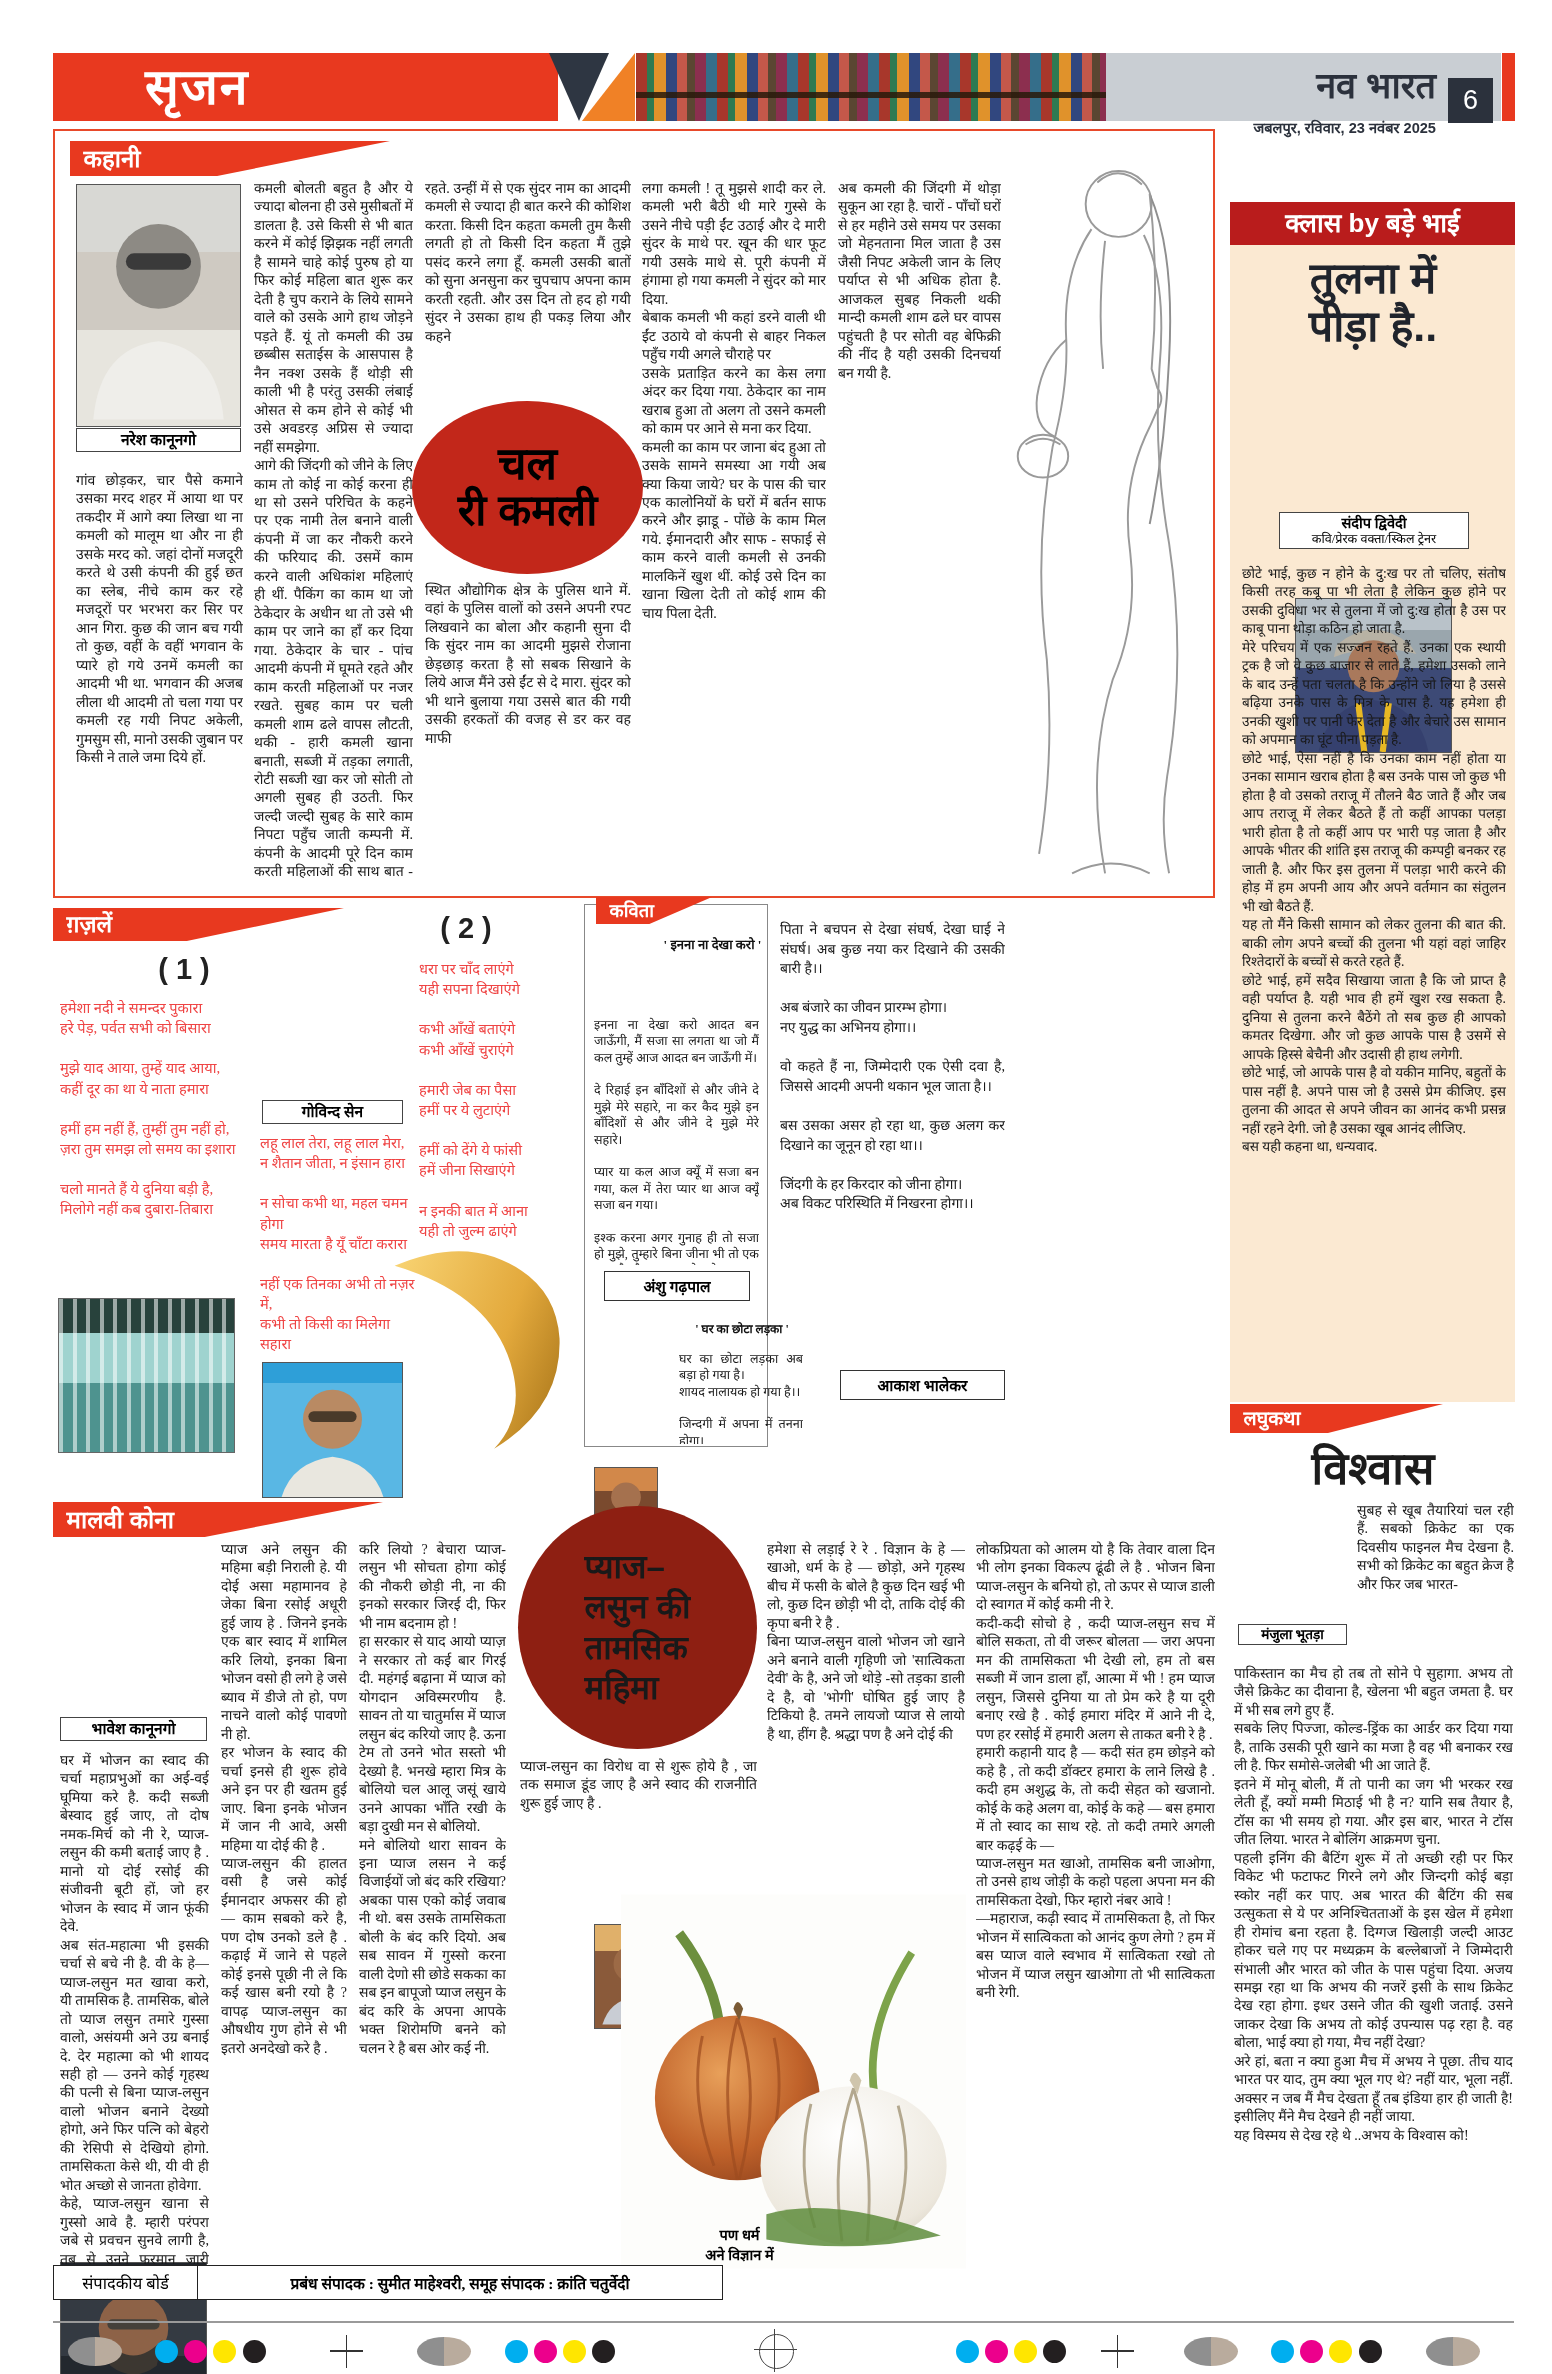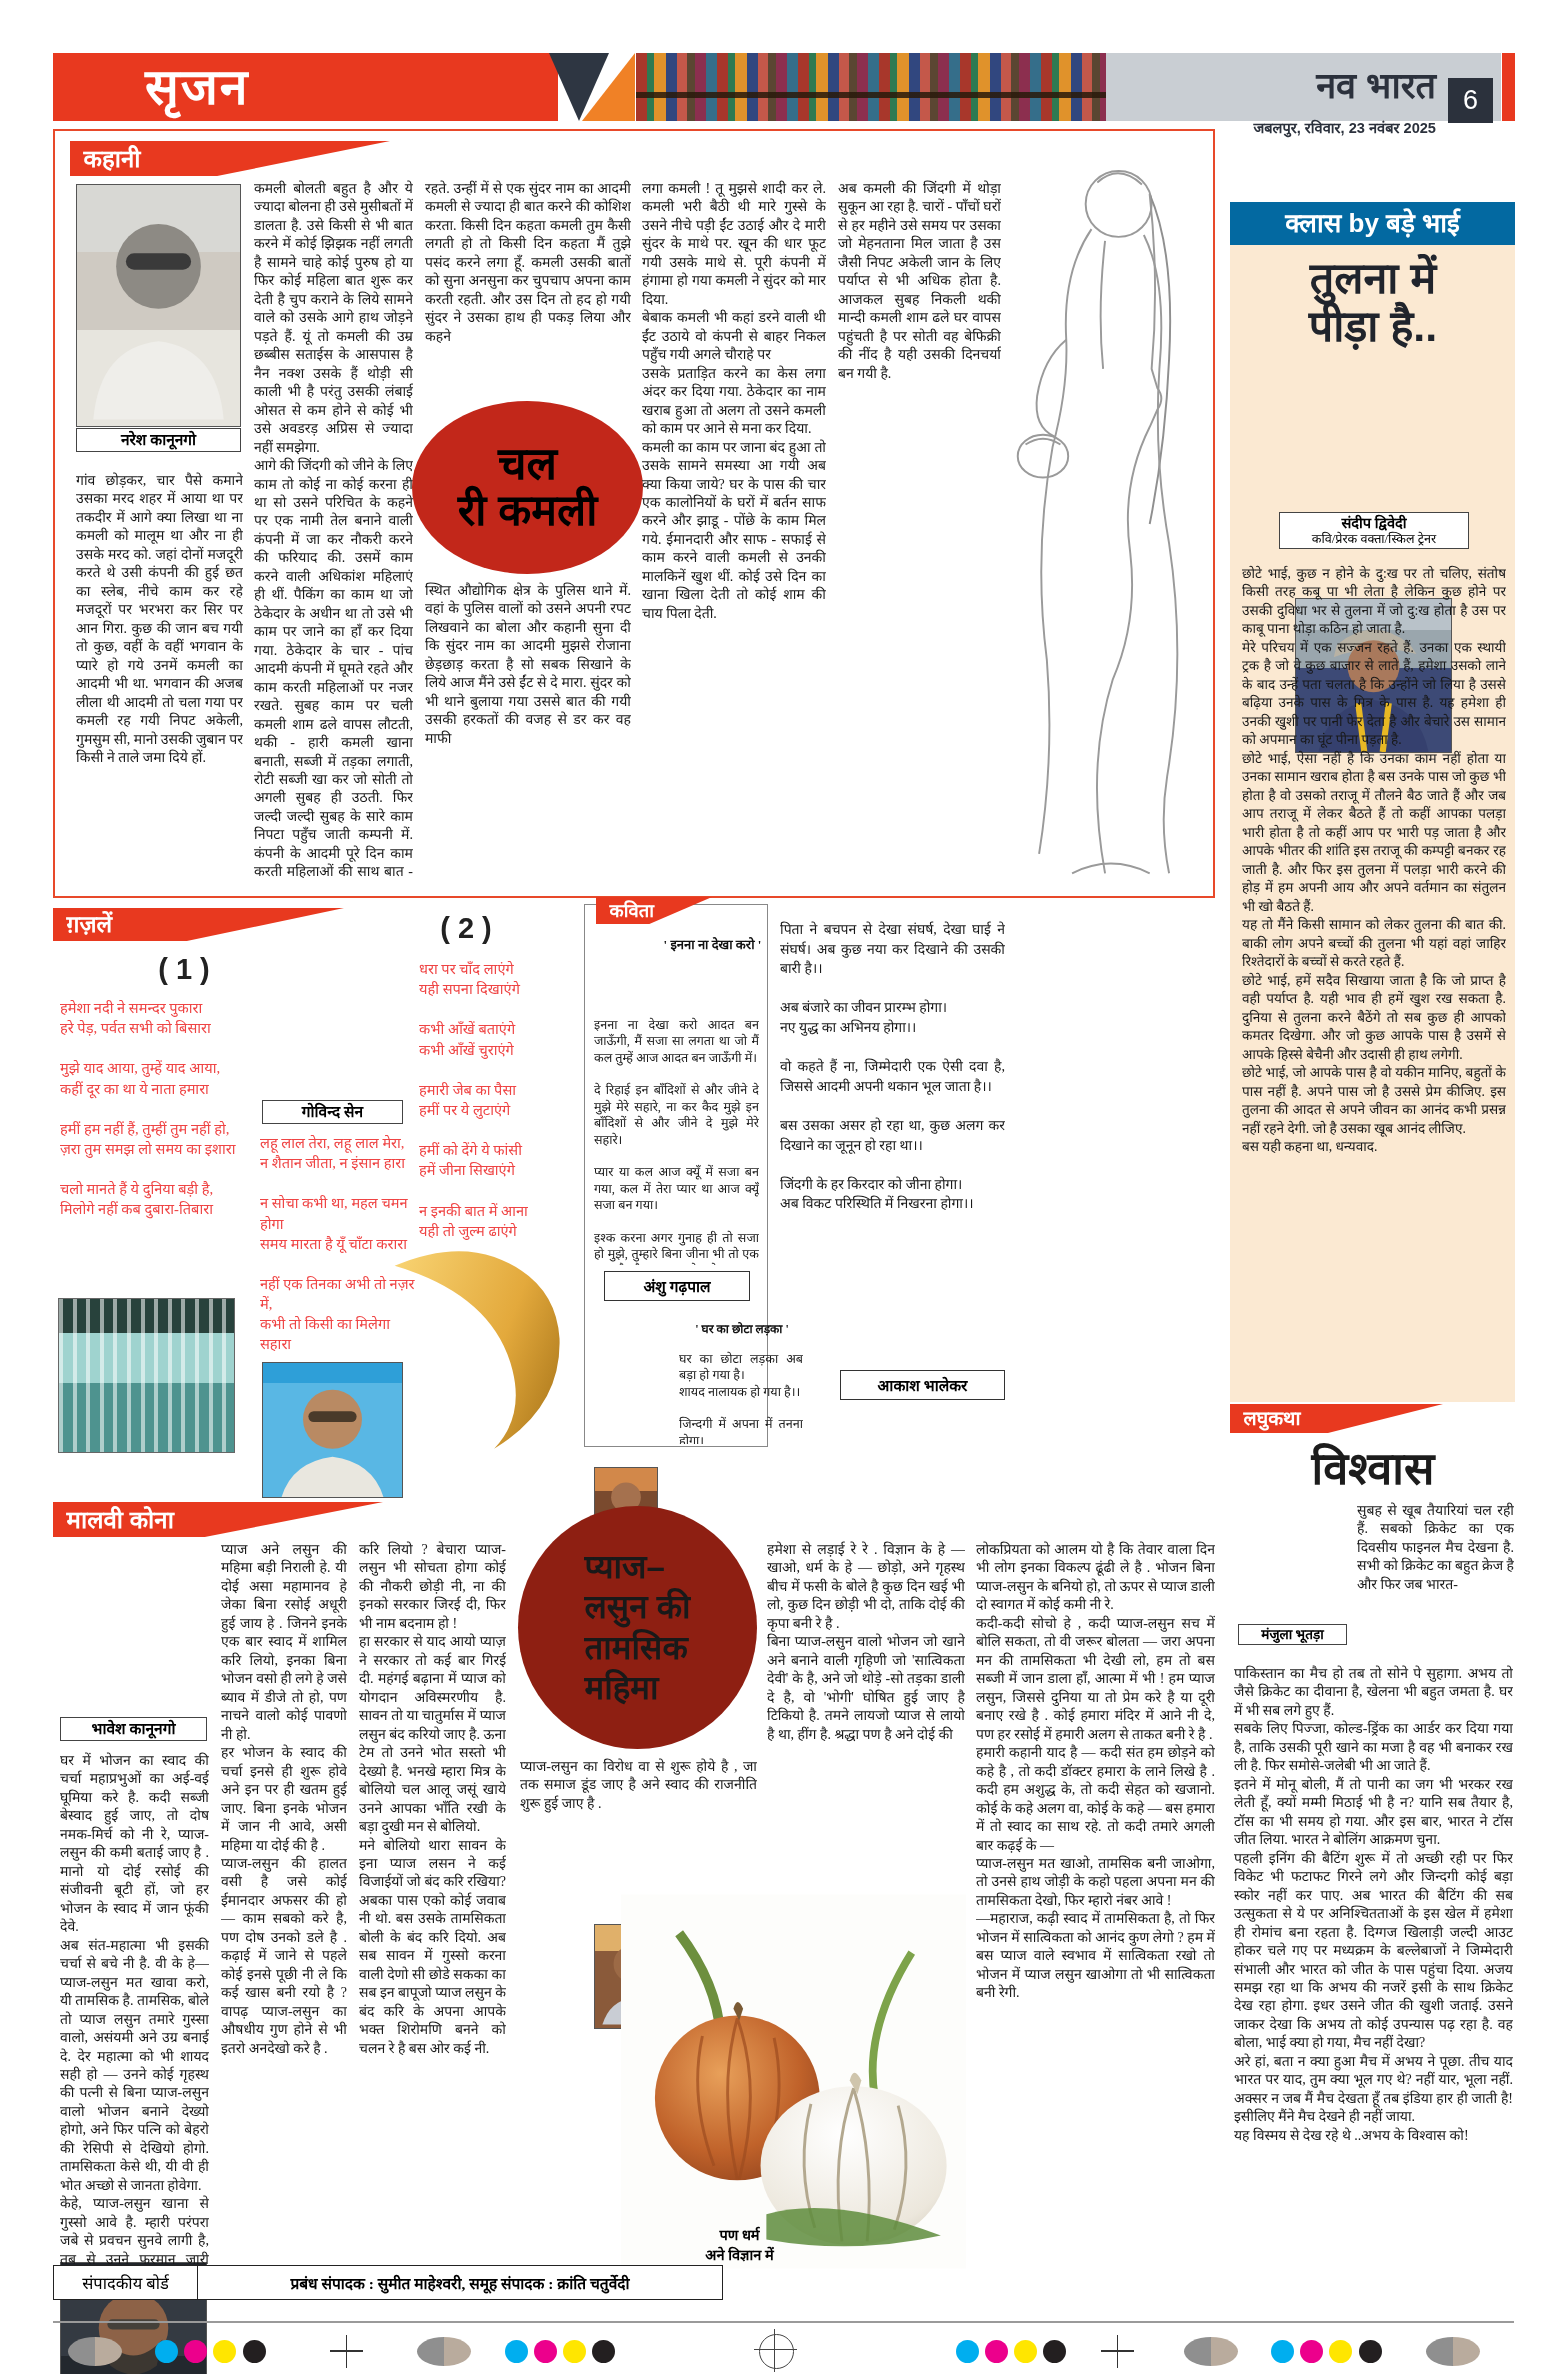--- a/index.html
+++ b/index.html
@@ -44,21 +44,21 @@
   .kcol.c3 { left:425px; width:206px; }
   .kcol.c4 { left:642px; width:184px; }
   .kcol.c5 { left:838px; width:163px; }
   .headline-circle { left:412px; top:401px; width:231px; height:173px; background:#c2271a; border-radius:50%; display:flex; flex-direction:column; align-items:center; justify-content:center; color:#000000; font-family:"Liberation Sans", sans-serif; font-weight:bold; }
   .headline-circle .l1 { font-size:45px; line-height:1.05; }
   .headline-circle .l2 { font-size:43px; line-height:1.1; }
   .k-illo { left:1004px; top:136px; width:206px; height:747px; }
 
   
   .classbox { left:1230px; top:202px; width:285px; height:1200px; background:#fbe9d2; }
-  .class-banner { left:1230px; top:202px; width:285px; height:43px; background:#0369a1; color:#fff; text-align:center; font-weight:bold; font-size:26px; line-height:43px; font-family:"Liberation Sans", sans-serif; }
+  .class-banner { left:1230px; top:202px; width:285px; height:43px; background:#b91c1c; color:#fff; text-align:center; font-weight:bold; font-size:26px; line-height:43px; font-family:"Liberation Sans", sans-serif; }
   .class-head { left:1234px; top:254px; width:278px; text-align:center; font-weight:bold; font-size:43px; line-height:1.12; color:#20242c; font-family:"Liberation Sans", sans-serif; }
   .class-photo { left:1295px; top:355px; width:157px; height:155px; background:linear-gradient(180deg,#b9c2c9 0 20%,#9aa6ad 20% 45%,#3d4a76 45% 100%); }
   .class-cap { left:1279px; top:512px; width:190px; font-size:14.6px; }
   .class-body { left:1242px; top:565px; width:264px; height:827px; }
 
   
   .gz-banner { left:53px; top:908px; width:291px; height:33px; font-size:23px; line-height:33px; }
   .gz-num { font-weight:bold; font-size:29px; color:#222; text-align:center; font-family:"Liberation Sans", sans-serif; }
   .gz1-num { left:116px; top:953px; width:136px; }
   .gz2-num { left:408px; top:912px; width:116px; }

